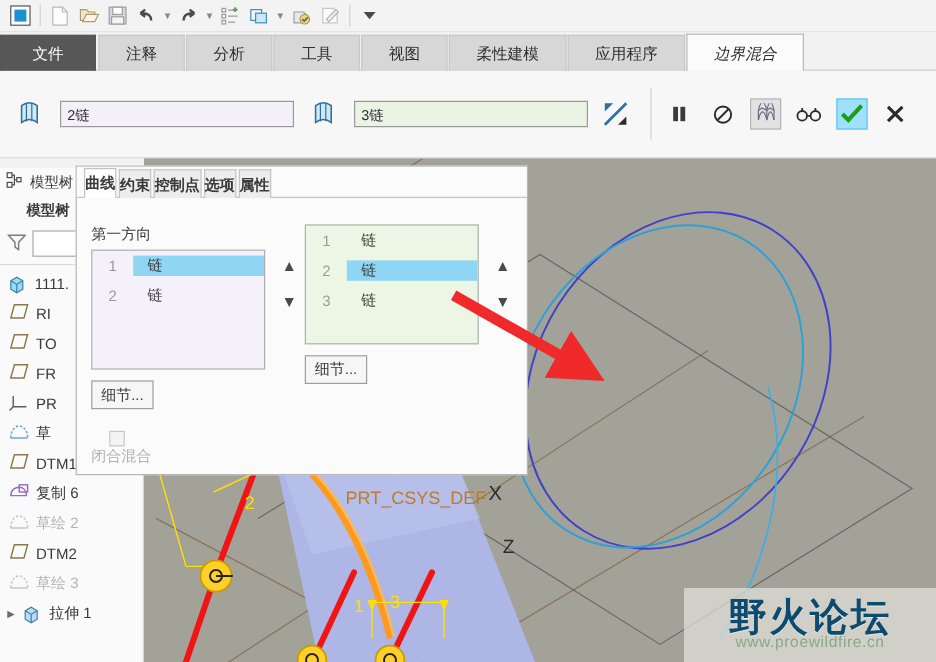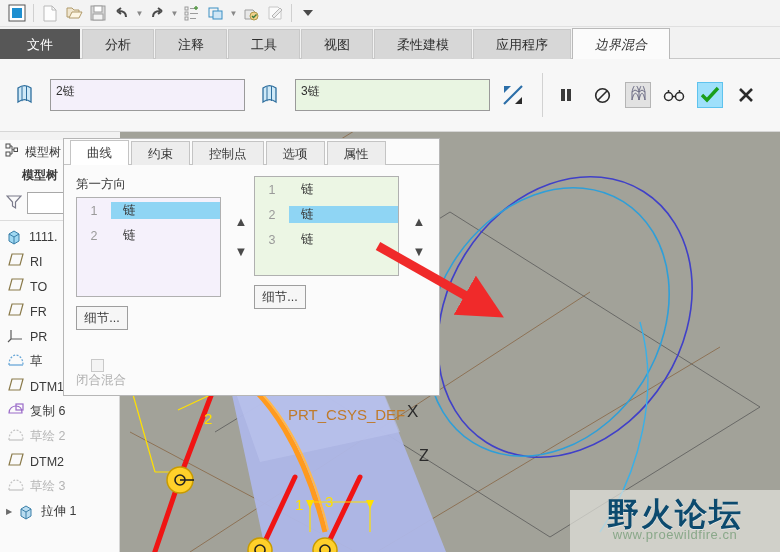--- a/index.html
+++ b/index.html
@@ -48,21 +48,21 @@
   }
 
   
   #dashboard {
     position:absolute; top:59px; left:0; width:780px; height:73px;
     background:#f7f7f7; border-bottom:1px solid #d6d6d6;
     display:flex; align-items:center;
   }
   .surf-icon { width:30px; height:30px; margin-left:12px; flex:0 0 auto; }
   .chain-input {
-    height:32px; border:1px solid #9a9a9a; margin-left:8px;
+    height:22px; border:1px solid #9a9a9a; margin-left:8px;
     font-size:12px; color:#303030; padding:2px 5px; line-height:18px;
   }
   #chain1 { width:195px; background:#f4f0fa; }
   #chain2 { width:195px; background:#e9f5e2; }
   .dash-sep { width:1px; height:44px; background:#d2d2d2; margin-left:16px; }
   .dash-btn {
     width:26px; height:26px; margin-left:10px;
     display:flex; align-items:center; justify-content:center;
   }
   .dash-btn.boxed { background:#e2e2e2; border:1px solid #b5b5b5; }
@@ -103,27 +103,27 @@
 
   
   #panel {
     position:absolute; top:138px; left:63px; width:377px; height:258px;
     background:#fbfbfb; border:1px solid #b6b6b6;
   }
   #panel-tabs { height:26px; display:flex; align-items:flex-end; padding-left:6px;
      background:#fbfbfb; position:relative; }
   #panel-tabs:after{content:"";position:absolute;left:0;right:0;bottom:0;height:1px;background:#c4c4c4;}
   .ptab {
-    height:24px; line-height:24px; padding:0 16px; font-size:12.5px;
+    height:24px; line-height:24px; padding:0 0; font-size:12.5px;
     background:#ededed; border:1px solid #c4c4c4; border-bottom:none; margin-right:2px;
-    position:relative; z-index:1;
+    position:relative; z-index:1;font-weight:bold;
   }
   .ptab.active { background:#fff; z-index:3; height:25px; line-height:25px; }
   #panel-body { position:relative; height:231px; padding:14px 0 0 12px; }
-  .dir-col { position:absolute; top:11px; }
+  .dir-col { position:absolute; top:22px; }
   .dir-title { font-size:12.5px; margin-bottom:4px; }
   .chain-list { width:145px; height:100px; border:1px solid #b0b0b0; overflow:hidden; }
   #list1 { background:#f5f1fb; }
   #list2 { background:#ecf6e4; }
   .chain-row { height:25px; display:flex; align-items:center; font-size:12.5px; }
   .chain-row .idx { width:34px; text-align:center; color:#9a9a9a; }
   .chain-row .lbl { flex:1; padding-left:12px; }
   .chain-row.sel .lbl { background:#8fd5f4; }
   .chain-row.sel .idx { }
   .arrows { position:absolute; width:18px; display:flex; flex-direction:column;
@@ -216,22 +216,22 @@
   <div class="qat-sep"></div>
   <div class="qat-btn">
     <svg width="12" height="10" viewBox="0 0 12 10">
         <path d="M1 2h10L6 8z" fill="#4a4a4a"></path>
       </svg>
   </div>
 </div>
 
 <div id="ribbon-tabs">
   <div class="rtab file">文件</div>
+  <div class="rtab">注释</div>
   <div class="rtab">分析</div>
-  <div class="rtab">注释</div>
   <div class="rtab">工具</div>
   <div class="rtab">视图</div>
   <div class="rtab">柔性建模</div>
   <div class="rtab">应用程序</div>
   <div class="rtab active">边界混合</div>
 </div>
 
 <div id="dashboard">
   <div class="surf-icon">
     <svg width="30" height="30" viewBox="0 0 30 30">

